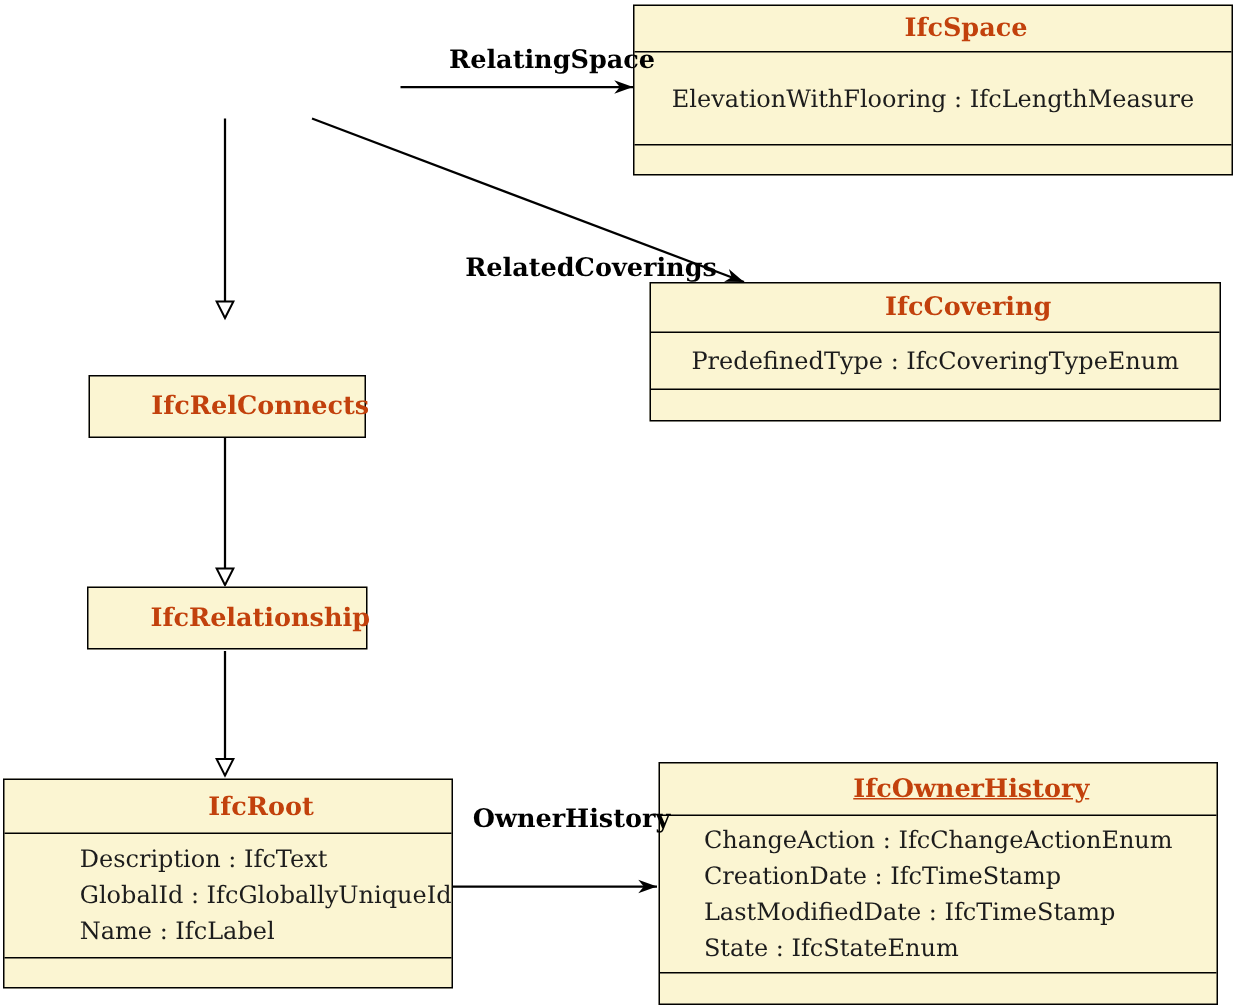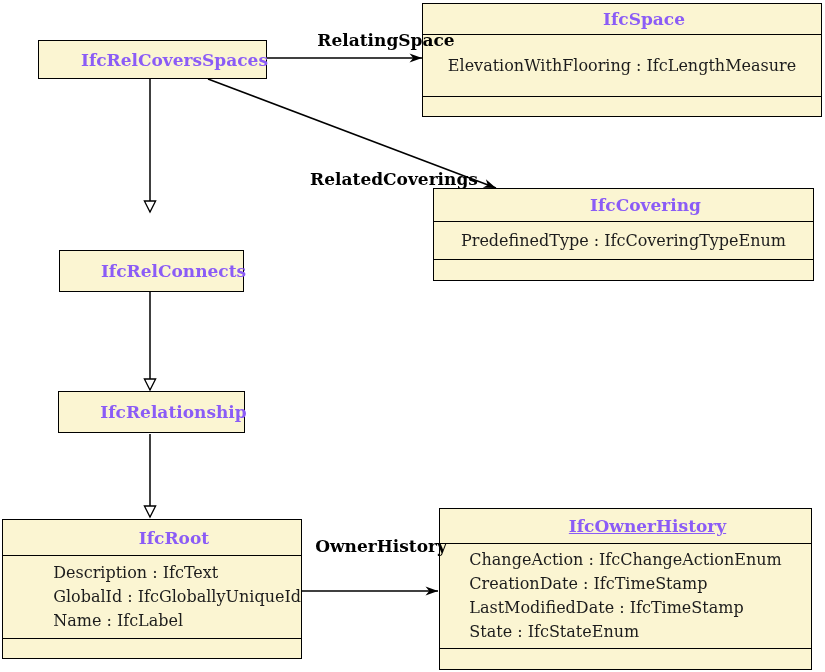--- a/index.html
+++ b/index.html
@@ -12,21 +12,21 @@
   .canvas{
     position:relative;width:825px;height:672px;background:var(--bg);
     font-family:"DejaVu Serif", serif;overflow:hidden;
   }
   .cls{
     position:absolute;background:var(--fill);
     border:1.6px solid var(--line);box-sizing:border-box;
     display:flex;flex-direction:column;
   }
   .cls .title{
-    font-weight:bold;font-size:17px;color:#8b5cf6;
+    font-weight:bold;font-size:17px;color:#c2410c;
     display:flex;align-items:center;justify-content:center;
     text-align:center;flex:0 0 auto;padding-left:44px;
   }
   .cls.single .title{flex:1;}
   .cls .attrs{
     border-top:1.6px solid var(--line);
     display:flex;align-items:center;justify-content:center;
     font-size:16px;color:var(--text);flex:0 0 auto;box-sizing:border-box;
   }
   .attr-block{text-align:left;}
@@ -53,23 +53,20 @@
       </marker>
     </defs>
     <line x1="267" y1="58" x2="422" y2="58" stroke="#000" stroke-width="1.5" marker-end="url(#m-arrow)"></line>
     <line x1="208" y1="79" x2="496" y2="188" stroke="#000" stroke-width="1.5" marker-end="url(#m-arrow)"></line>
     <line x1="302" y1="591" x2="438" y2="591" stroke="#000" stroke-width="1.5" marker-end="url(#m-arrow)"></line>
     <line x1="150" y1="79" x2="150" y2="212" stroke="#000" stroke-width="1.5" marker-end="url(#m-tri)"></line>
     <line x1="150" y1="256" x2="150" y2="390" stroke="#000" stroke-width="1.5" marker-end="url(#m-tri)"></line>
     <line x1="150" y1="434" x2="150" y2="517" stroke="#000" stroke-width="1.5" marker-end="url(#m-tri)"></line>
   </svg>
 
-  <div class="cls single" style="left:38px;top:40px;width:229px;height:39px;">
-    <div class="title">IfcRelCoversSpaces</div>
-  </div>
 
   <div class="cls" style="left:422px;top:3px;width:400px;height:114px;">
     <div class="title" style="height:30px;">IfcSpace</div>
     <div class="attrs" style="height:62px;">
       <div class="attr-block">
         <div class="attr">ElevationWithFlooring : IfcLengthMeasure</div>
       </div>
     </div>
     <div class="footer"></div>
   </div>
@@ -110,17 +107,17 @@
       <div class="attr-block">
         <div class="attr">ChangeAction : IfcChangeActionEnum</div>
         <div class="attr">CreationDate : IfcTimeStamp</div>
         <div class="attr">LastModifiedDate : IfcTimeStamp</div>
         <div class="attr">State : IfcStateEnum</div>
       </div>
     </div>
     <div class="footer"></div>
   </div>
 
-  <div class="edge-label" style="left:386px;top:40px;">RelatingSpace</div>
+  <div class="edge-label" style="left:368px;top:40px;">RelatingSpace</div>
   <div class="edge-label" style="left:394px;top:131px;margin-top:48px;">RelatedCoverings</div>
   <div class="edge-label" style="left:381px;top:546px;">OwnerHistory</div>
 
 </div>
 
 </body></html>

